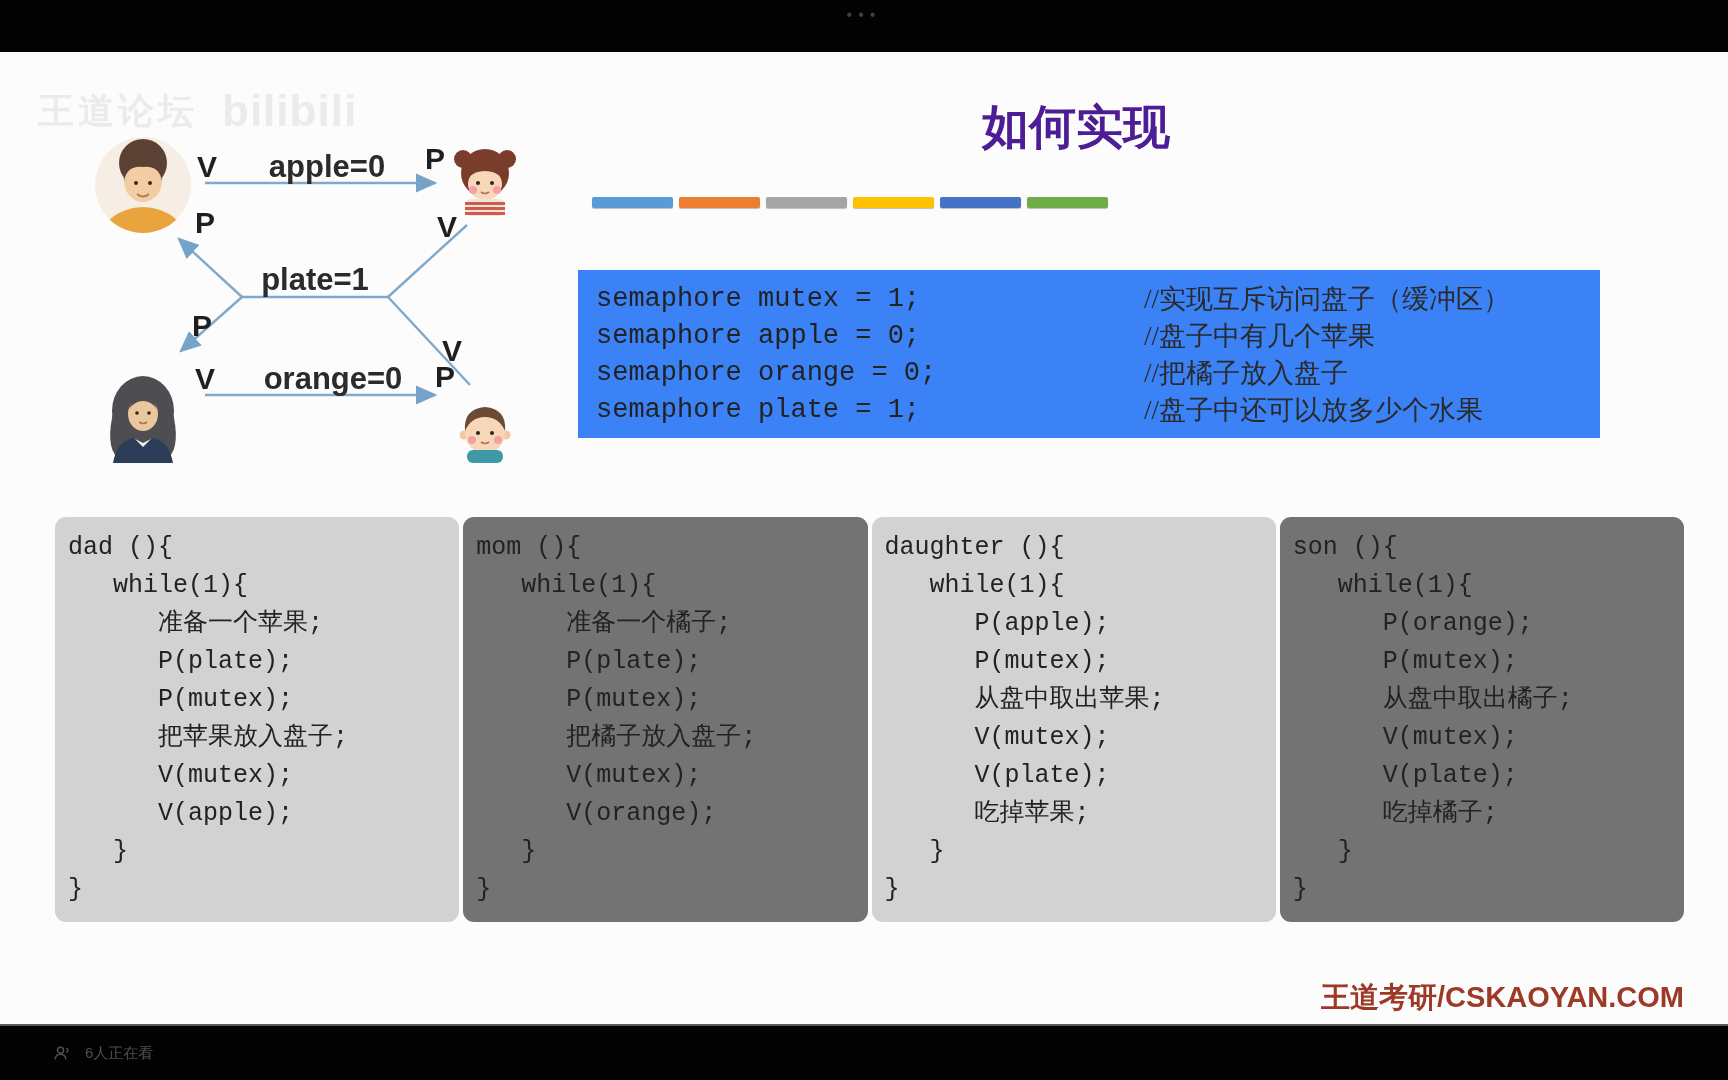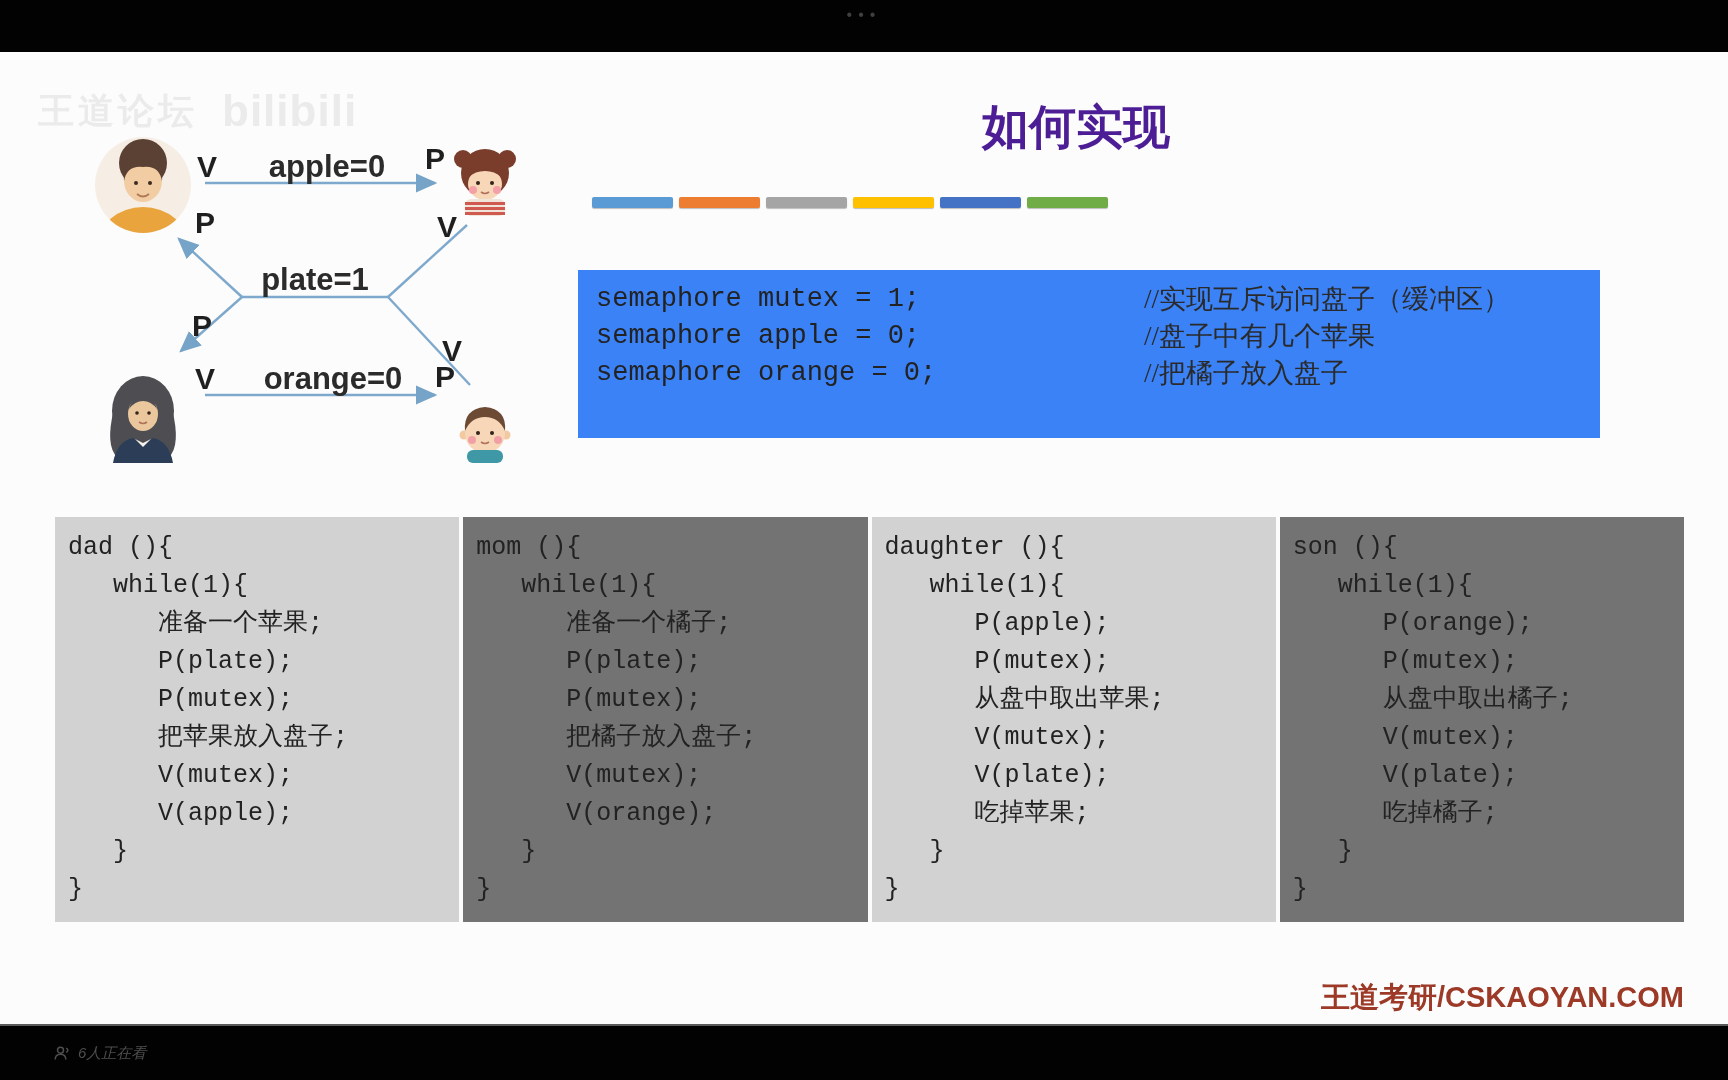--- a/index.html
+++ b/index.html
@@ -5,43 +5,43 @@
   html,body{margin:0;padding:0;background:#000;}
   .stage{position:relative;width:1728px;height:1080px;background:#000;overflow:hidden;
          font-family:"Liberation Sans",sans-serif;}
   
   .top-bar{position:absolute;left:0;top:0;width:1728px;height:52px;background:#020202;
            border-bottom:2px solid #7a7a7a;}
   .more-dots{position:absolute;left:0;right:0;top:6px;text-align:center;color:#3f3f3f;
              font-size:16px;letter-spacing:6px;}
   .bottom-bar{position:absolute;left:0;top:1024px;width:1728px;height:56px;background:#020202;
               border-top:2px solid #5a5a5a;}
-  .watching{position:absolute;left:54px;top:18px;display:flex;align-items:center;gap:7px;
-            color:#4f4f4f;font-size:15px;font-style:italic;}
+  .watching{position:absolute;left:54px;top:18px;display:flex;align-items:center;gap:14px;
+            color:#4f4f4f;font-size:15px;}
   
   .slide{position:absolute;left:0;top:52px;width:1728px;height:972px;background:#fcfcfc;}
   .watermark{position:absolute;left:38px;top:34px;display:flex;align-items:flex-end;gap:24px;
              color:#ebebeb;font-weight:700;}
   .wm-cn{font-size:36px;letter-spacing:4px;}
   .wm-logo{font-size:44px;letter-spacing:1px;}
   .page-title{position:absolute;left:560px;top:44px;width:610px;text-align:center;
               font-size:47px;font-weight:700;color:#4a7dbe;
               font-family:"Liberation Serif",serif;}
   .bars{position:absolute;left:592px;top:145px;display:flex;gap:6px;}
   .bar{width:81px;height:11px;border-radius:2px;box-shadow:0 1px 1px rgba(0,0,0,.25);}
   
   .sem-box{position:absolute;left:578px;top:218px;width:1022px;height:168px;background:#3b82f6;
            padding:11px 0 0 18px;box-sizing:border-box;}
   .sem-row{display:flex;line-height:37px;white-space:pre;}
   .sem-code{display:inline-block;width:520px;font-family:"Liberation Mono","DejaVu Sans Mono",monospace;
             font-size:27px;color:#222;}
   .sem-comment{font-family:"Liberation Serif","DejaVu Serif",serif;font-size:27px;color:#2a2a2a;margin-left:28px;}
   
   .proc-table{position:absolute;left:55px;top:465px;width:1633px;height:405px;display:flex;}
-  .proc-col{width:408px;box-sizing:border-box;padding:12px 0 0 13px;margin-right:4px;}
+  .proc-col{width:408px;box-sizing:border-box;padding:12px 0 0 13px;margin-right:4px;border-radius:11px;}
   .proc-col:last-child{margin-right:4px;}
   .proc-col.light{background:#d2d2d2;}
   .proc-col.dark{background:#737373;}
   .code-line{white-space:pre;font-family:"Liberation Mono","DejaVu Sans Mono",monospace;
              font-size:25px;line-height:38px;color:#222;}
   
   .brand{position:absolute;left:12px;top:926px;width:1672px;text-align:right;
          font-size:29px;font-weight:700;color:#9c3a27;}
   
   .diagram{position:absolute;left:55px;top:41px;}
@@ -162,20 +162,21 @@
         <div class="bar" style="background: rgb(165, 165, 165);"></div>
         <div class="bar" style="background: rgb(255, 192, 0);"></div>
         <div class="bar" style="background: rgb(68, 114, 196);"></div>
         <div class="bar" style="background: rgb(112, 173, 71);"></div>
       </div>
 
     <div class="sem-box">
         <div class="sem-row"><span class="sem-code">semaphore mutex = 1;</span><span class="sem-comment">//实现互斥访问盘子（缓冲区）</span></div>
         <div class="sem-row"><span class="sem-code">semaphore apple = 0;</span><span class="sem-comment">//盘子中有几个苹果</span></div>
         <div class="sem-row"><span class="sem-code">semaphore orange = 0;</span><span class="sem-comment">//把橘子放入盘子</span></div>
+        <div class="sem-row"><span class="sem-code">semaphore plate = 1;</span><span class="sem-comment">//盘子中还可以放多少个水果</span></div>
       </div>
 
     <div class="proc-table">
         <div class="proc-col light">
           <div class="code-line">dad (){</div>
           <div class="code-line">   while(1){</div>
           <div class="code-line">      准备一个苹果;</div>
           <div class="code-line">      P(plate);</div>
           <div class="code-line">      P(mutex);</div>
           <div class="code-line">      把苹果放入盘子;</div>

